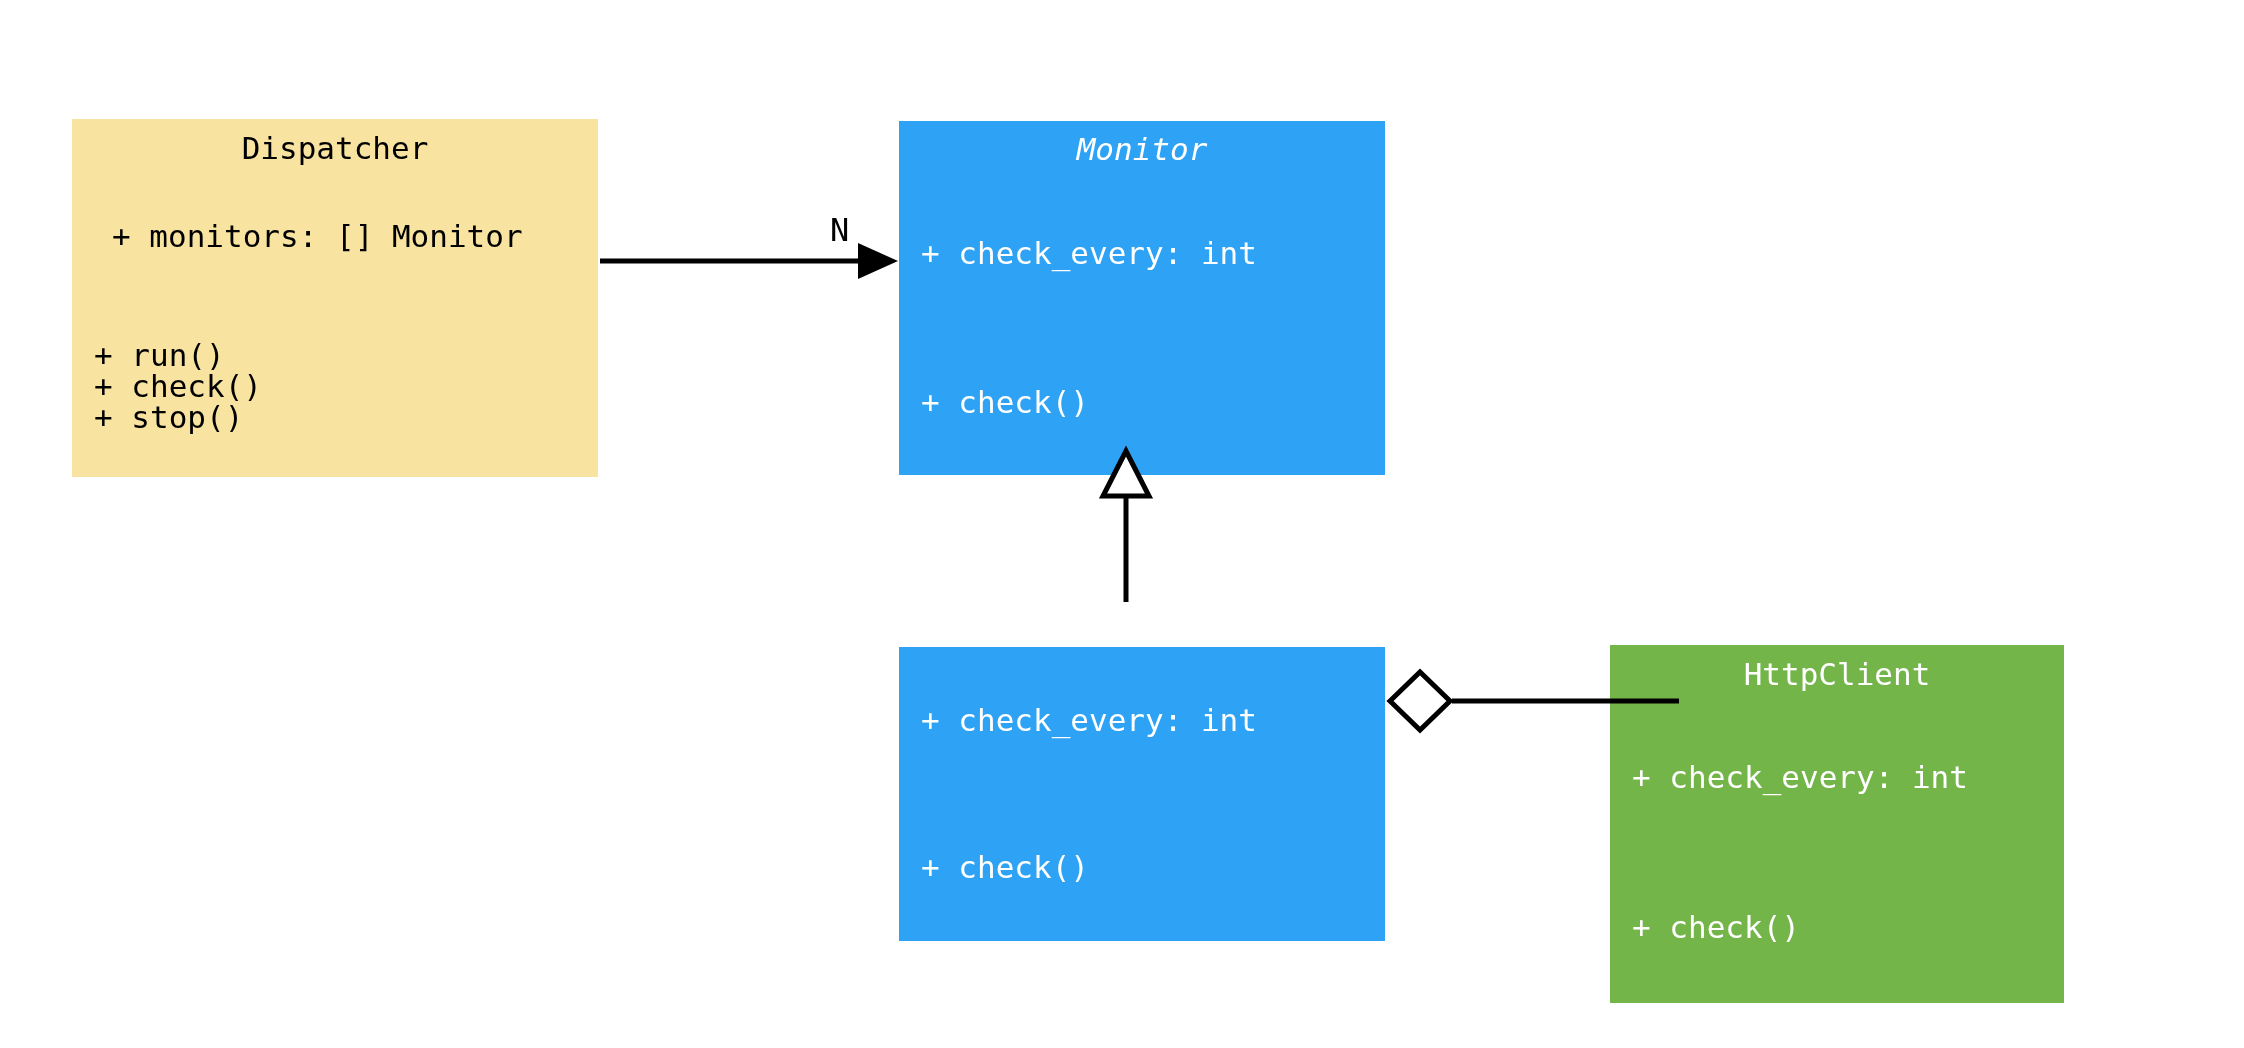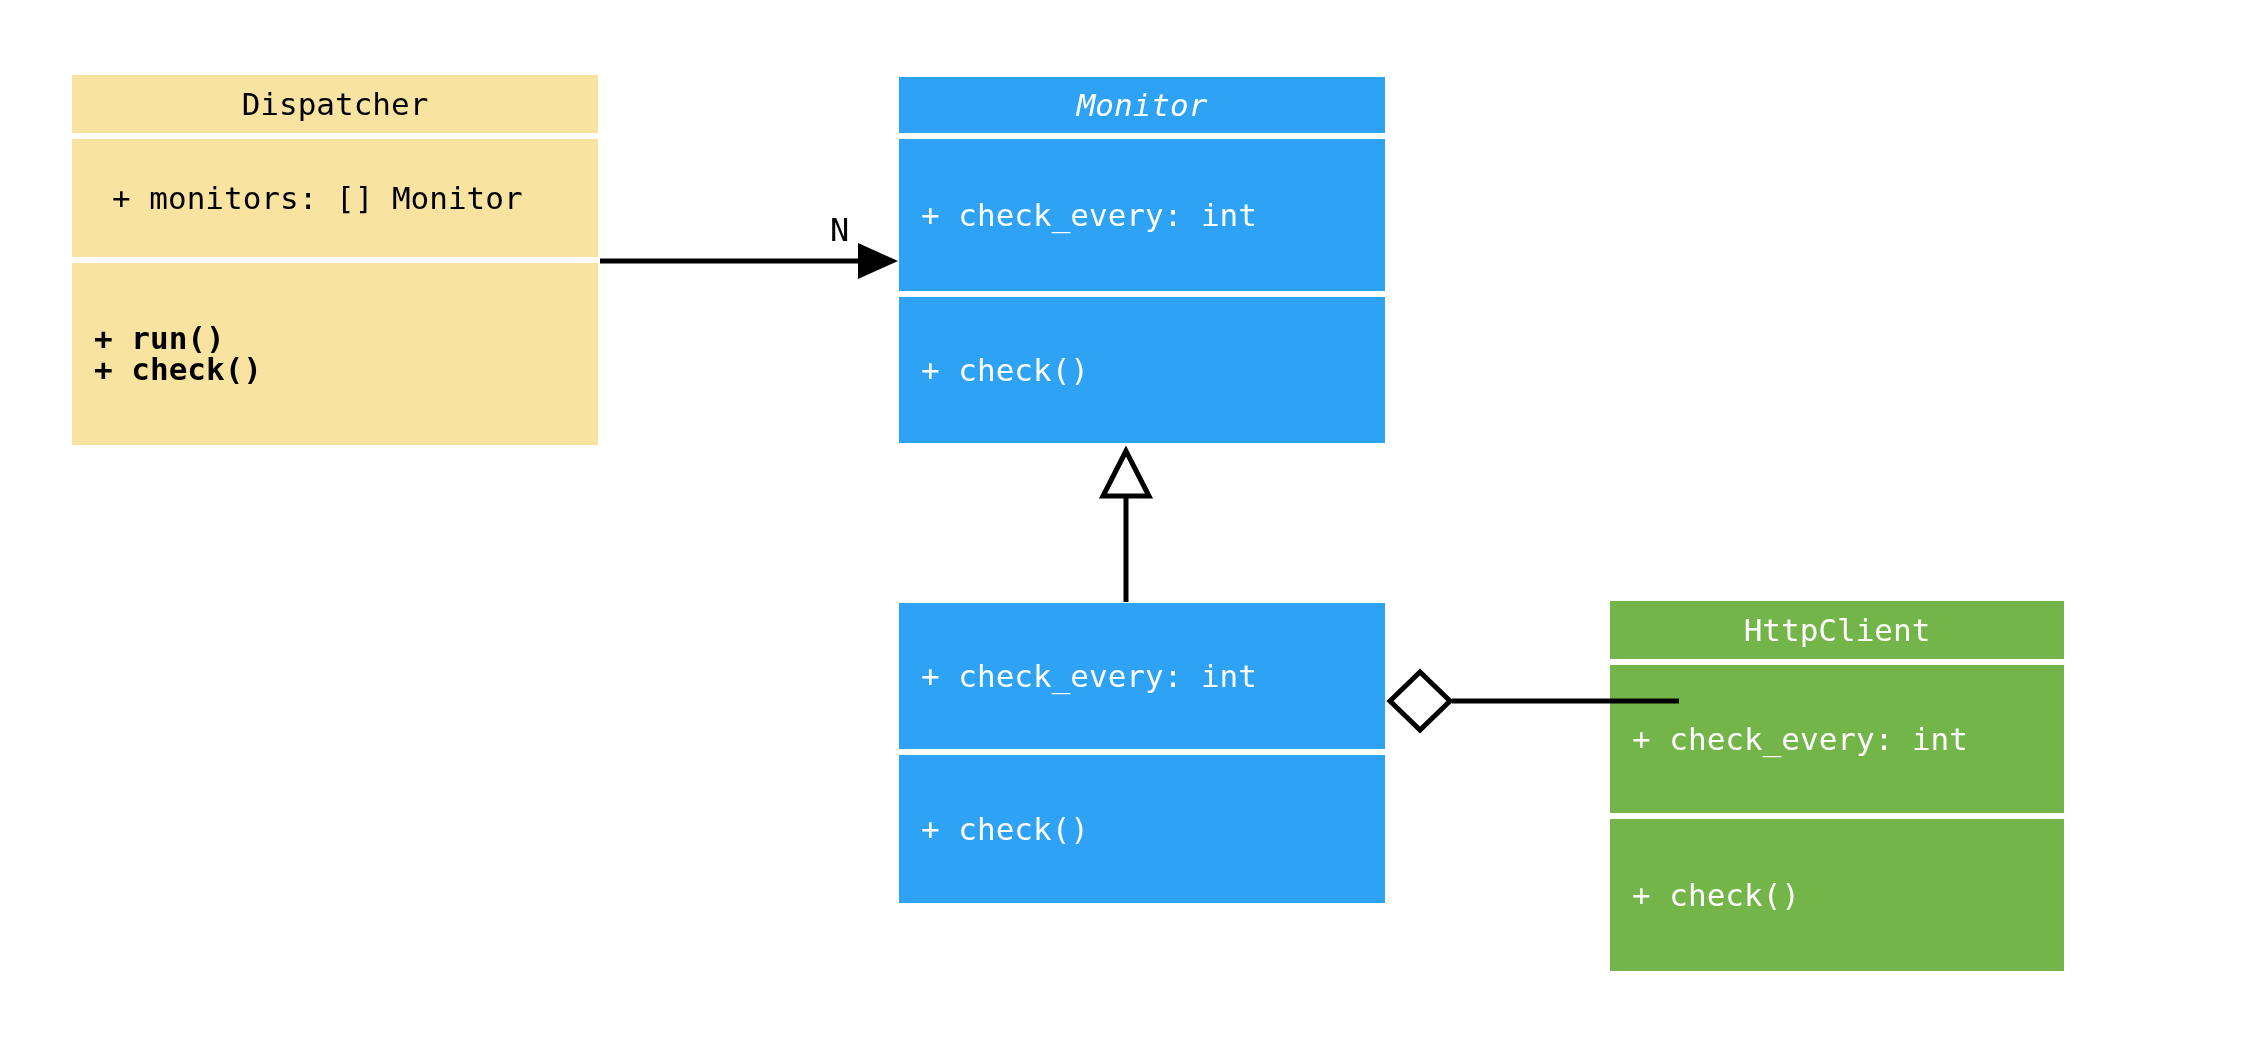--- a/index.html
+++ b/index.html
@@ -12,21 +12,21 @@
     position: relative;
     width: 2244px;
     height: 1048px;
     background: #ffffff;
     overflow: hidden;
   }
   .uml-class {
     position: absolute;
     display: flex;
     flex-direction: column;
-    gap: 6px;
+    margin-top: 44px;
   }
   .uml-class .title {
     display: flex;
     align-items: center;
     justify-content: center;
     font-size: 31px;
     white-space: pre;
   }
   .uml-class .section {
     display: flex;
@@ -58,23 +58,24 @@
 </head>
 <body>
 
 <div id="canvas">
 
   <div class="uml-class" style="left:72px; top:75px; width:526px;">
     <div class="title fill-yellow" style="height:58px;">Dispatcher</div>
     <div class="section fill-yellow" style="height:118px;padding-left:40px;">
       <div>+ monitors: [] Monitor</div>
     </div>
-    <div class="section fill-yellow" style="height:182px;font-weight:bold;">
+    <div class="section fill-yellow" style="height:182px;">
       <div>+ run()</div>
       <div>+ check()</div>
+      <div>+ stop()</div>
     </div>
   </div>
 
   <div class="uml-class" style="left:899px; top:77px; width:486px;">
     <div class="title title-italic fill-blue" style="height:56px;">Monitor</div>
     <div class="section fill-blue" style="height:152px;">
       <div>+ check_every: int</div>
     </div>
     <div class="section fill-blue" style="height:146px;">
       <div>+ check()</div>

